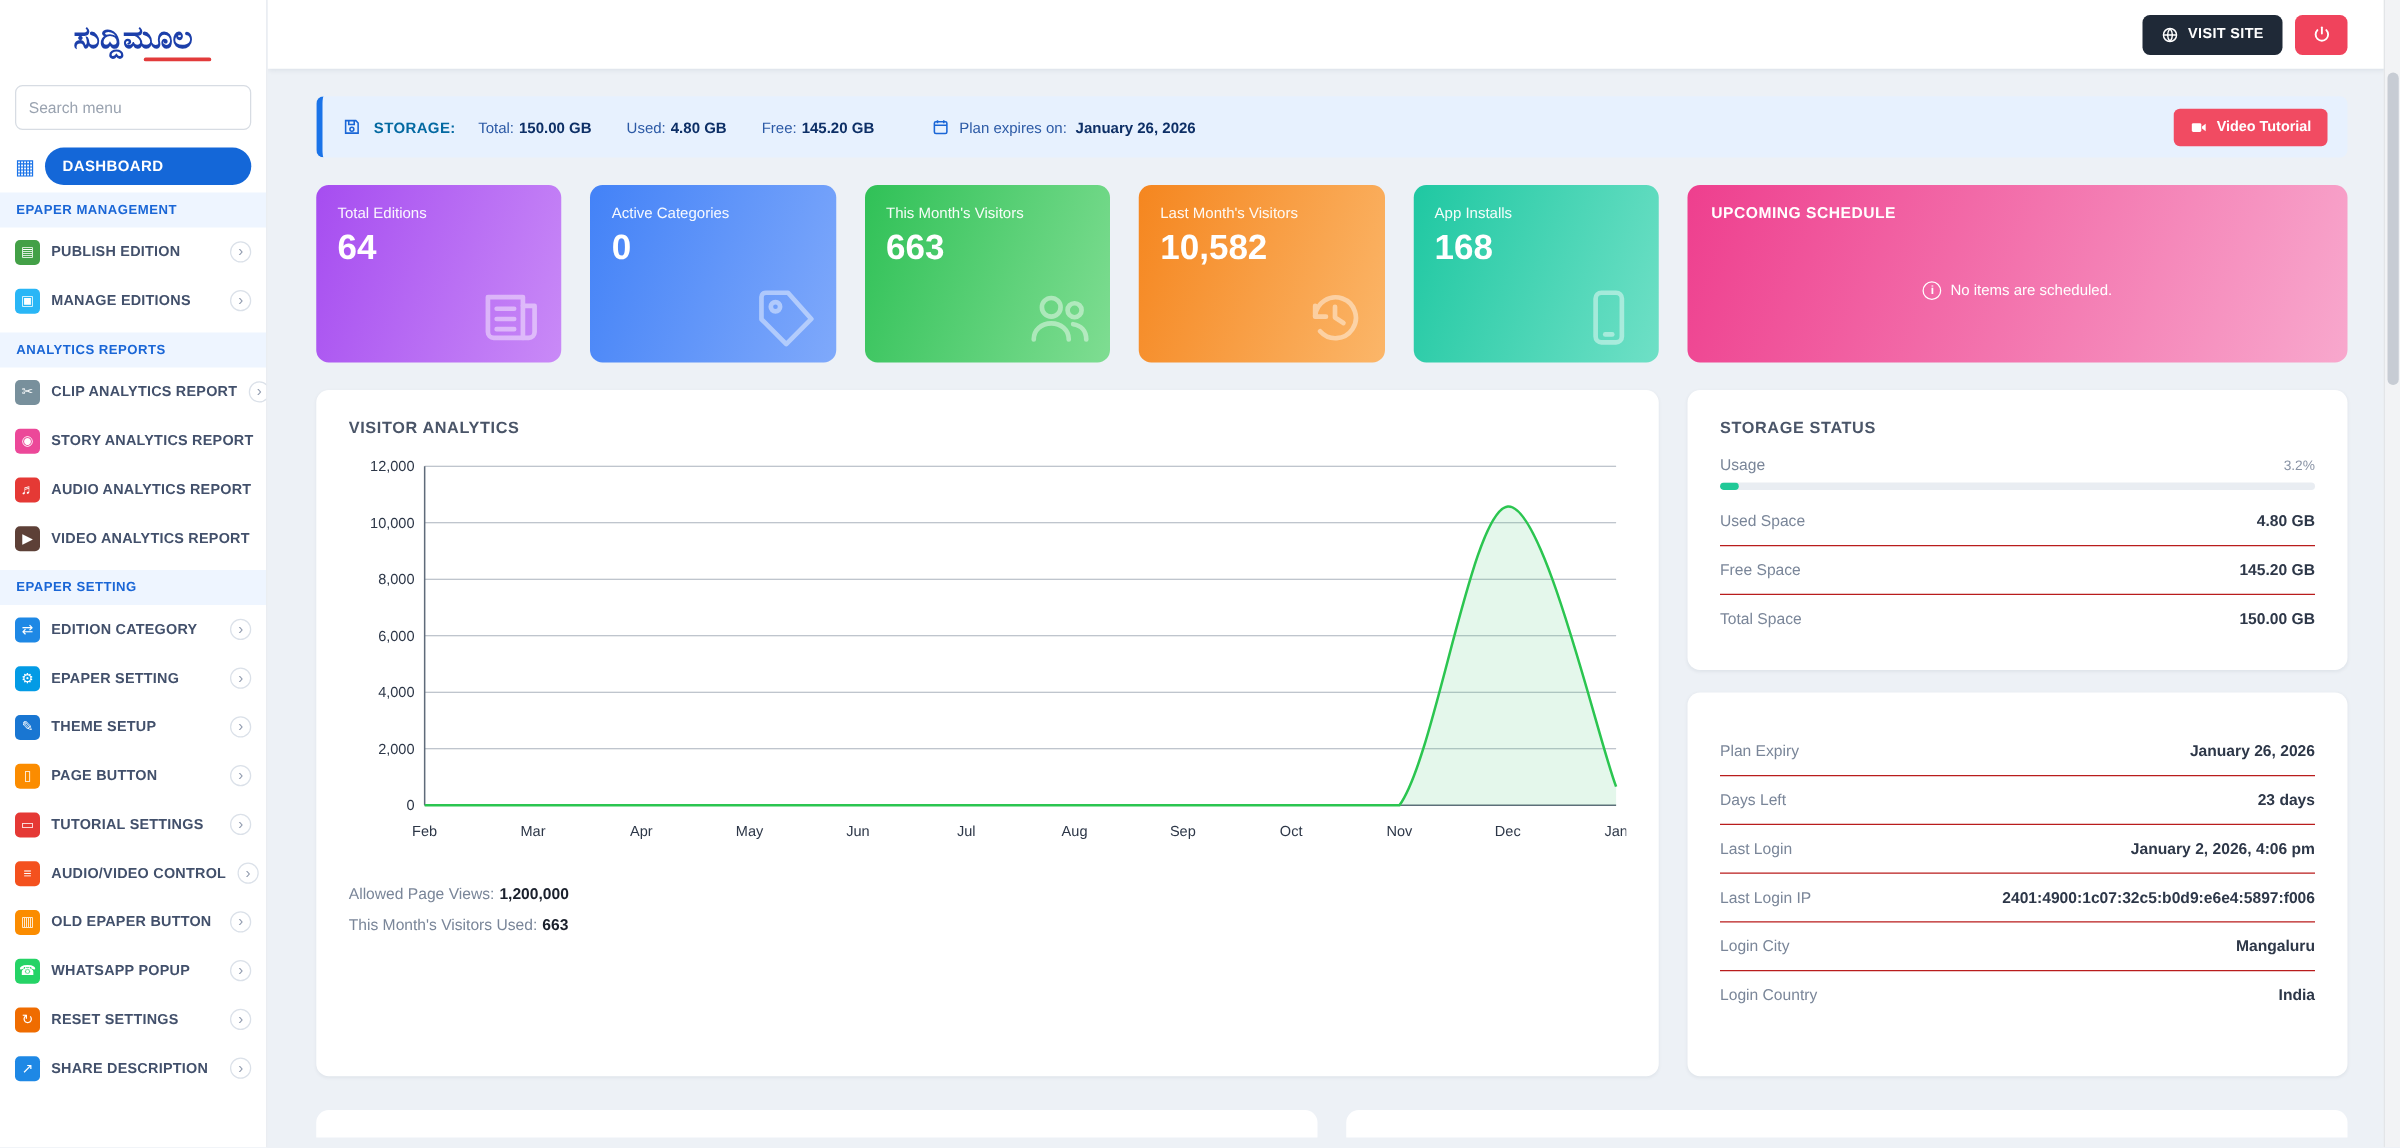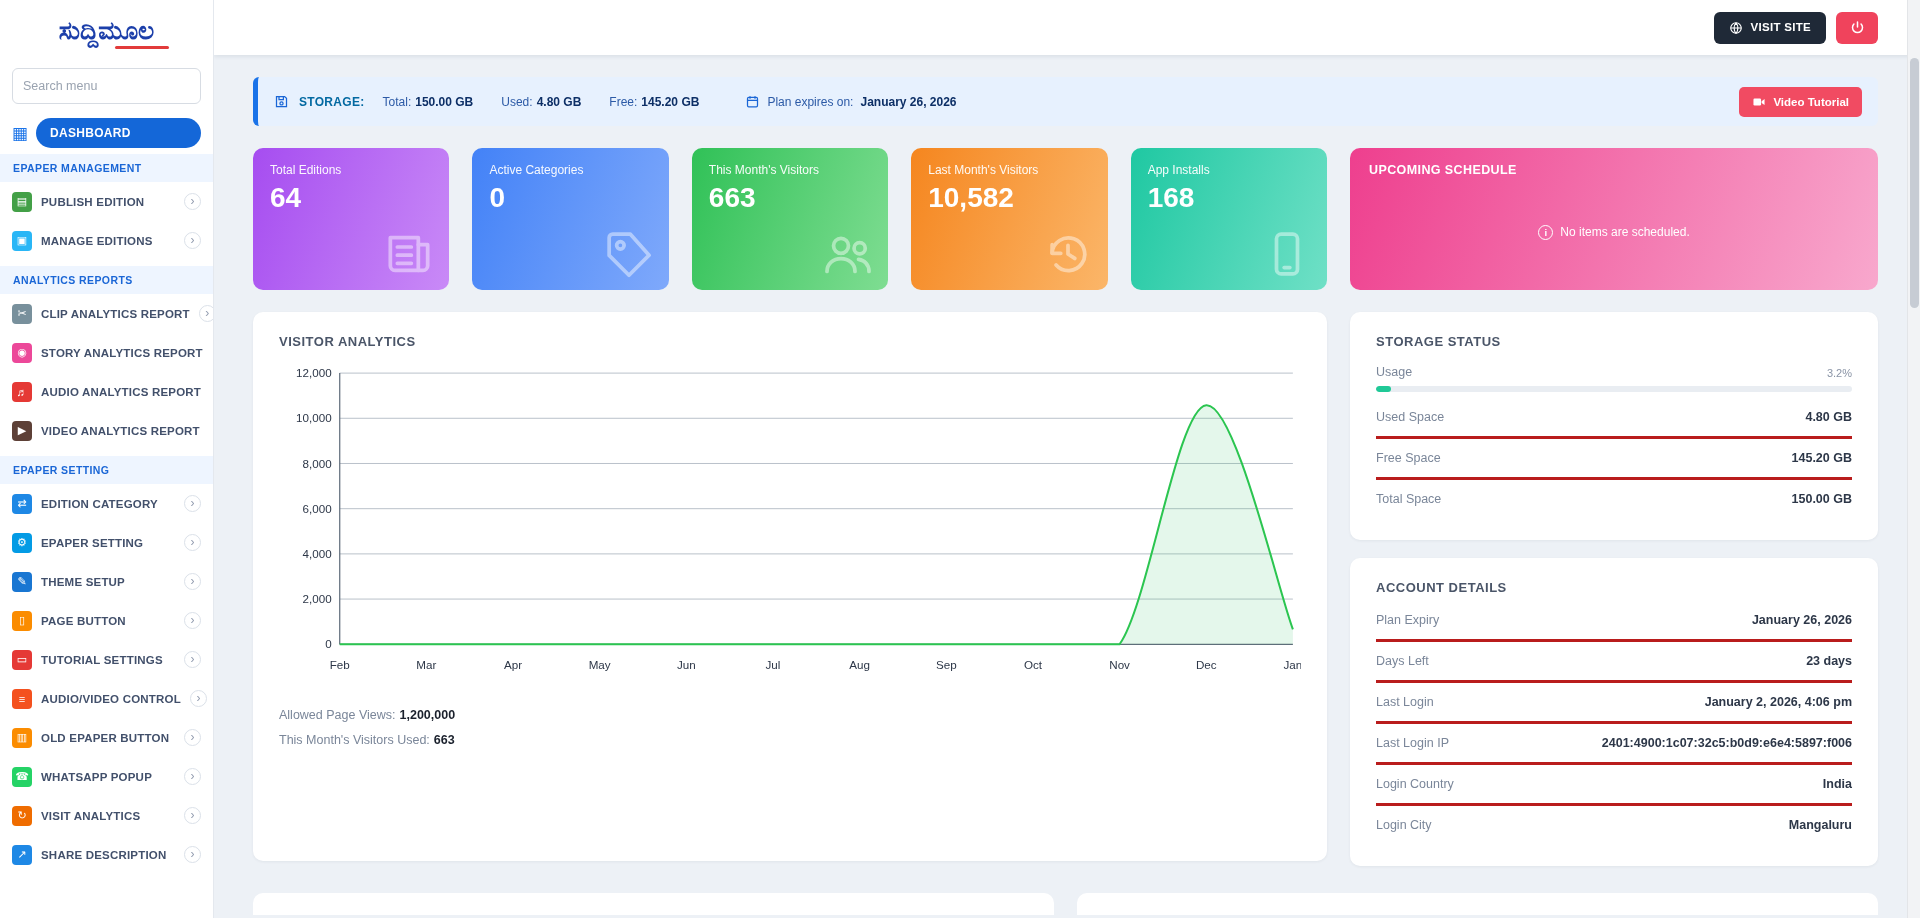--- a/index.html
+++ b/index.html
@@ -66,21 +66,21 @@
 .u-label{color:#7a8699}
 .u-value{color:#1a202c;font-weight:700;margin-left:4px}
 .right-col{width:528px;flex:none;display:flex;flex-direction:column;gap:18px}
 .right-col .panel:last-child{flex:1}
 .usage-row{display:flex;justify-content:space-between;margin-top:16px;align-items:flex-end}
 .row-label{font-size:12.5px;color:#7a8699}
 .usage-pct{font-size:11px;color:#8a94a6}
 .progress-track{height:6px;background:#e9edf2;border-radius:3px;margin-top:7px;overflow:hidden}
 .progress-fill{height:100%;border-radius:3px;width:0}
 .detail-rows{margin-top:6px}
-.detail-row{display:flex;justify-content:space-between;align-items:center;padding:12px 0;border-bottom:3px solid #b91c1c;font-size:12.5px;gap:16px}
+.detail-row{display:flex;justify-content:space-between;align-items:center;padding:12px 0;border-bottom:1px solid #b91c1c;font-size:12.5px;gap:16px}
 .detail-row:last-child{border-bottom:none}
 .detail-label{color:#7a8699;white-space:nowrap}
 .detail-value{color:#2d3748;font-weight:600;text-align:right}
 
 
 .partial-row{display:flex;gap:23px;margin-top:27px}
 .partial-card{flex:1;height:22px;background:#fff;border-radius:10px 10px 0 0}
 .fake-scrollbar{position:absolute;top:0;right:0;width:13px;height:100%;background:#f2f3f5;border-left:1px solid #e3e5e8;z-index:6}
 .fake-thumb{width:9px;margin:58px auto 0;height:250px;background:#c7ccd4;border-radius:5px}
 </style>
@@ -167,21 +167,21 @@
           <span class="side-label">OLD EPAPER BUTTON</span>
           <span class="side-chevron">›</span>
         </div>
         <div class="side-item">
           <span class="side-icon" style="background: rgb(37, 211, 102);">☎</span>
           <span class="side-label">WHATSAPP POPUP</span>
           <span class="side-chevron">›</span>
         </div>
         <div class="side-item">
           <span class="side-icon" style="background: rgb(239, 108, 0);">↻</span>
-          <span class="side-label">VISIT ANALYTICS</span>
+          <span class="side-label">RESET SETTINGS</span>
           <span class="side-chevron">›</span>
         </div>
         <div class="side-item">
           <span class="side-icon" style="background: rgb(30, 136, 229);">↗</span>
           <span class="side-label">SHARE DESCRIPTION</span>
           <span class="side-chevron">›</span>
         </div>
       </nav>
   </aside>
 
@@ -361,45 +361,44 @@
                   <span class="detail-value">145.20 GB</span>
                 </div>
                 <div class="detail-row">
                   <span class="detail-label">Total Space</span>
                   <span class="detail-value">150.00 GB</span>
                 </div>
               </div>
           </section>
 
           <section class="panel">
-            <h2 class="panel-title">ACCOUNT DETAILS</h2>
             <div class="detail-rows">
                 <div class="detail-row">
                   <span class="detail-label">Plan Expiry</span>
                   <span class="detail-value">January 26, 2026</span>
                 </div>
                 <div class="detail-row">
                   <span class="detail-label">Days Left</span>
                   <span class="detail-value">23 days</span>
                 </div>
                 <div class="detail-row">
                   <span class="detail-label">Last Login</span>
                   <span class="detail-value">January 2, 2026, 4:06 pm</span>
                 </div>
                 <div class="detail-row">
                   <span class="detail-label">Last Login IP</span>
                   <span class="detail-value">2401:4900:1c07:32c5:b0d9:e6e4:5897:f006</span>
                 </div>
                 <div class="detail-row">
+                  <span class="detail-label">Login City</span>
+                  <span class="detail-value">Mangaluru</span>
+                </div>
+                <div class="detail-row">
                   <span class="detail-label">Login Country</span>
                   <span class="detail-value">India</span>
-                </div>
-                <div class="detail-row">
-                  <span class="detail-label">Login City</span>
-                  <span class="detail-value">Mangaluru</span>
                 </div>
               </div>
           </section>
         </div>
       </div>
 
       <div class="partial-row">
         <div class="partial-card"></div>
         <div class="partial-card"></div>
       </div>

